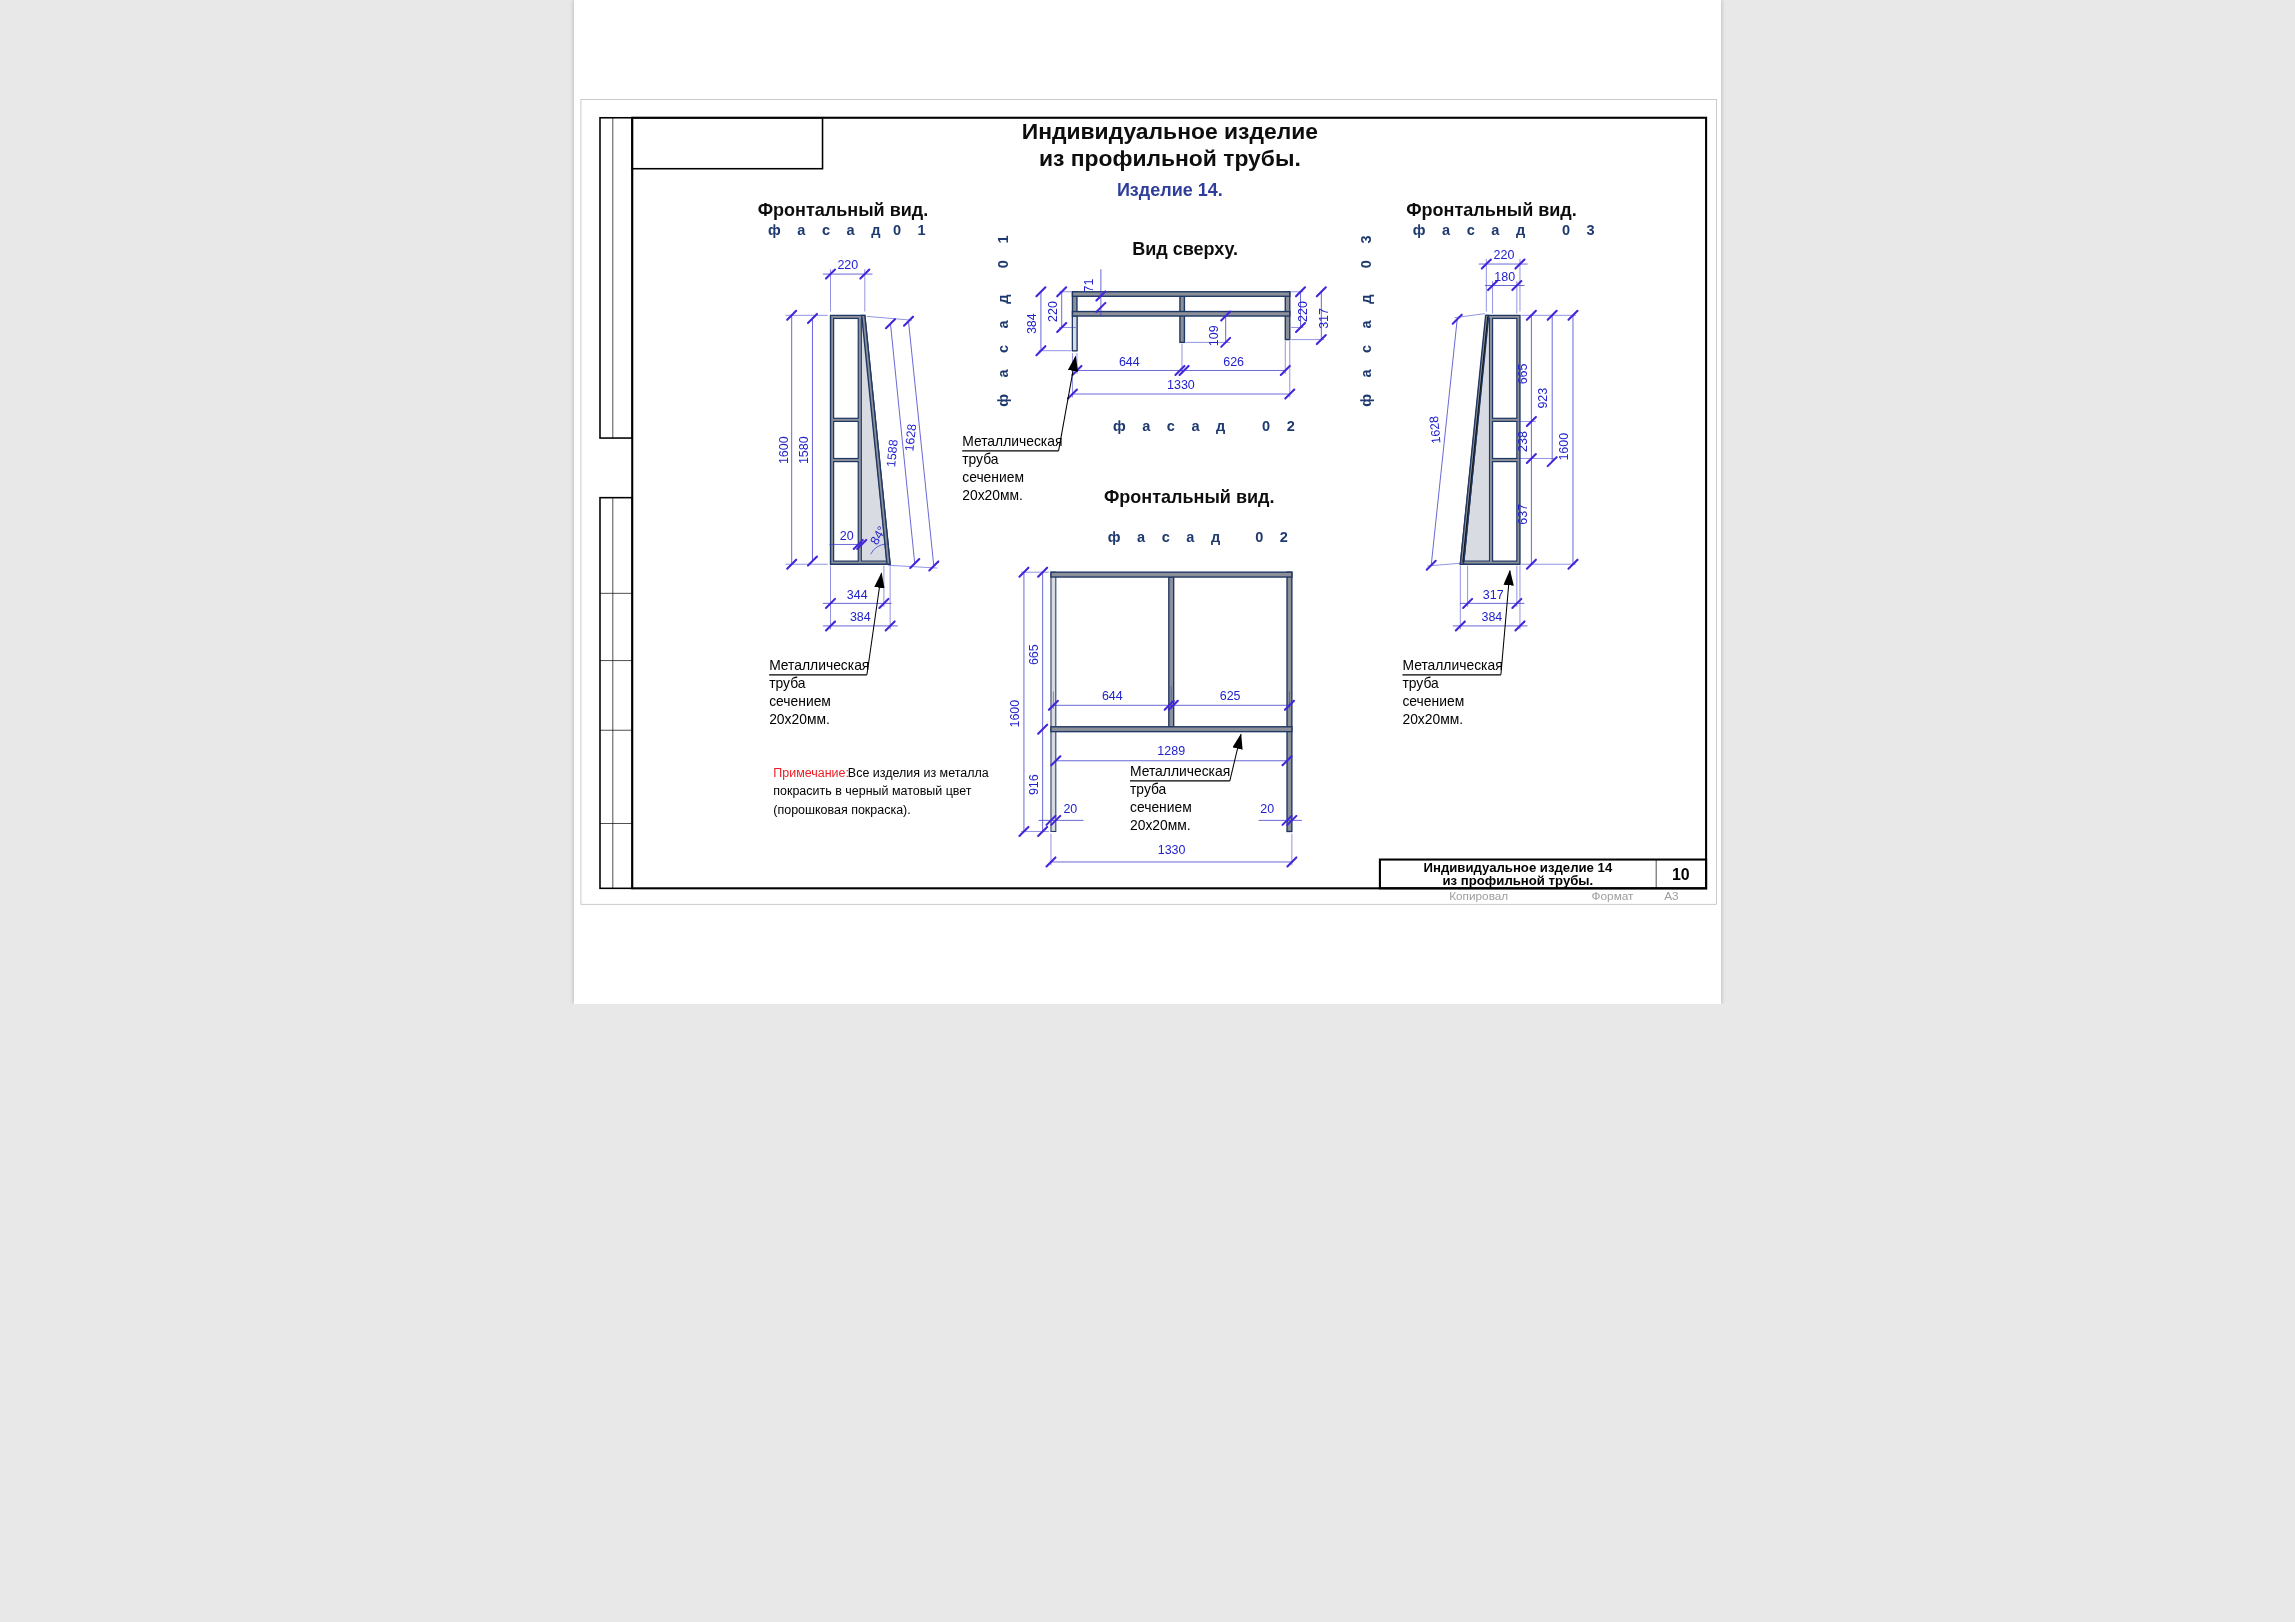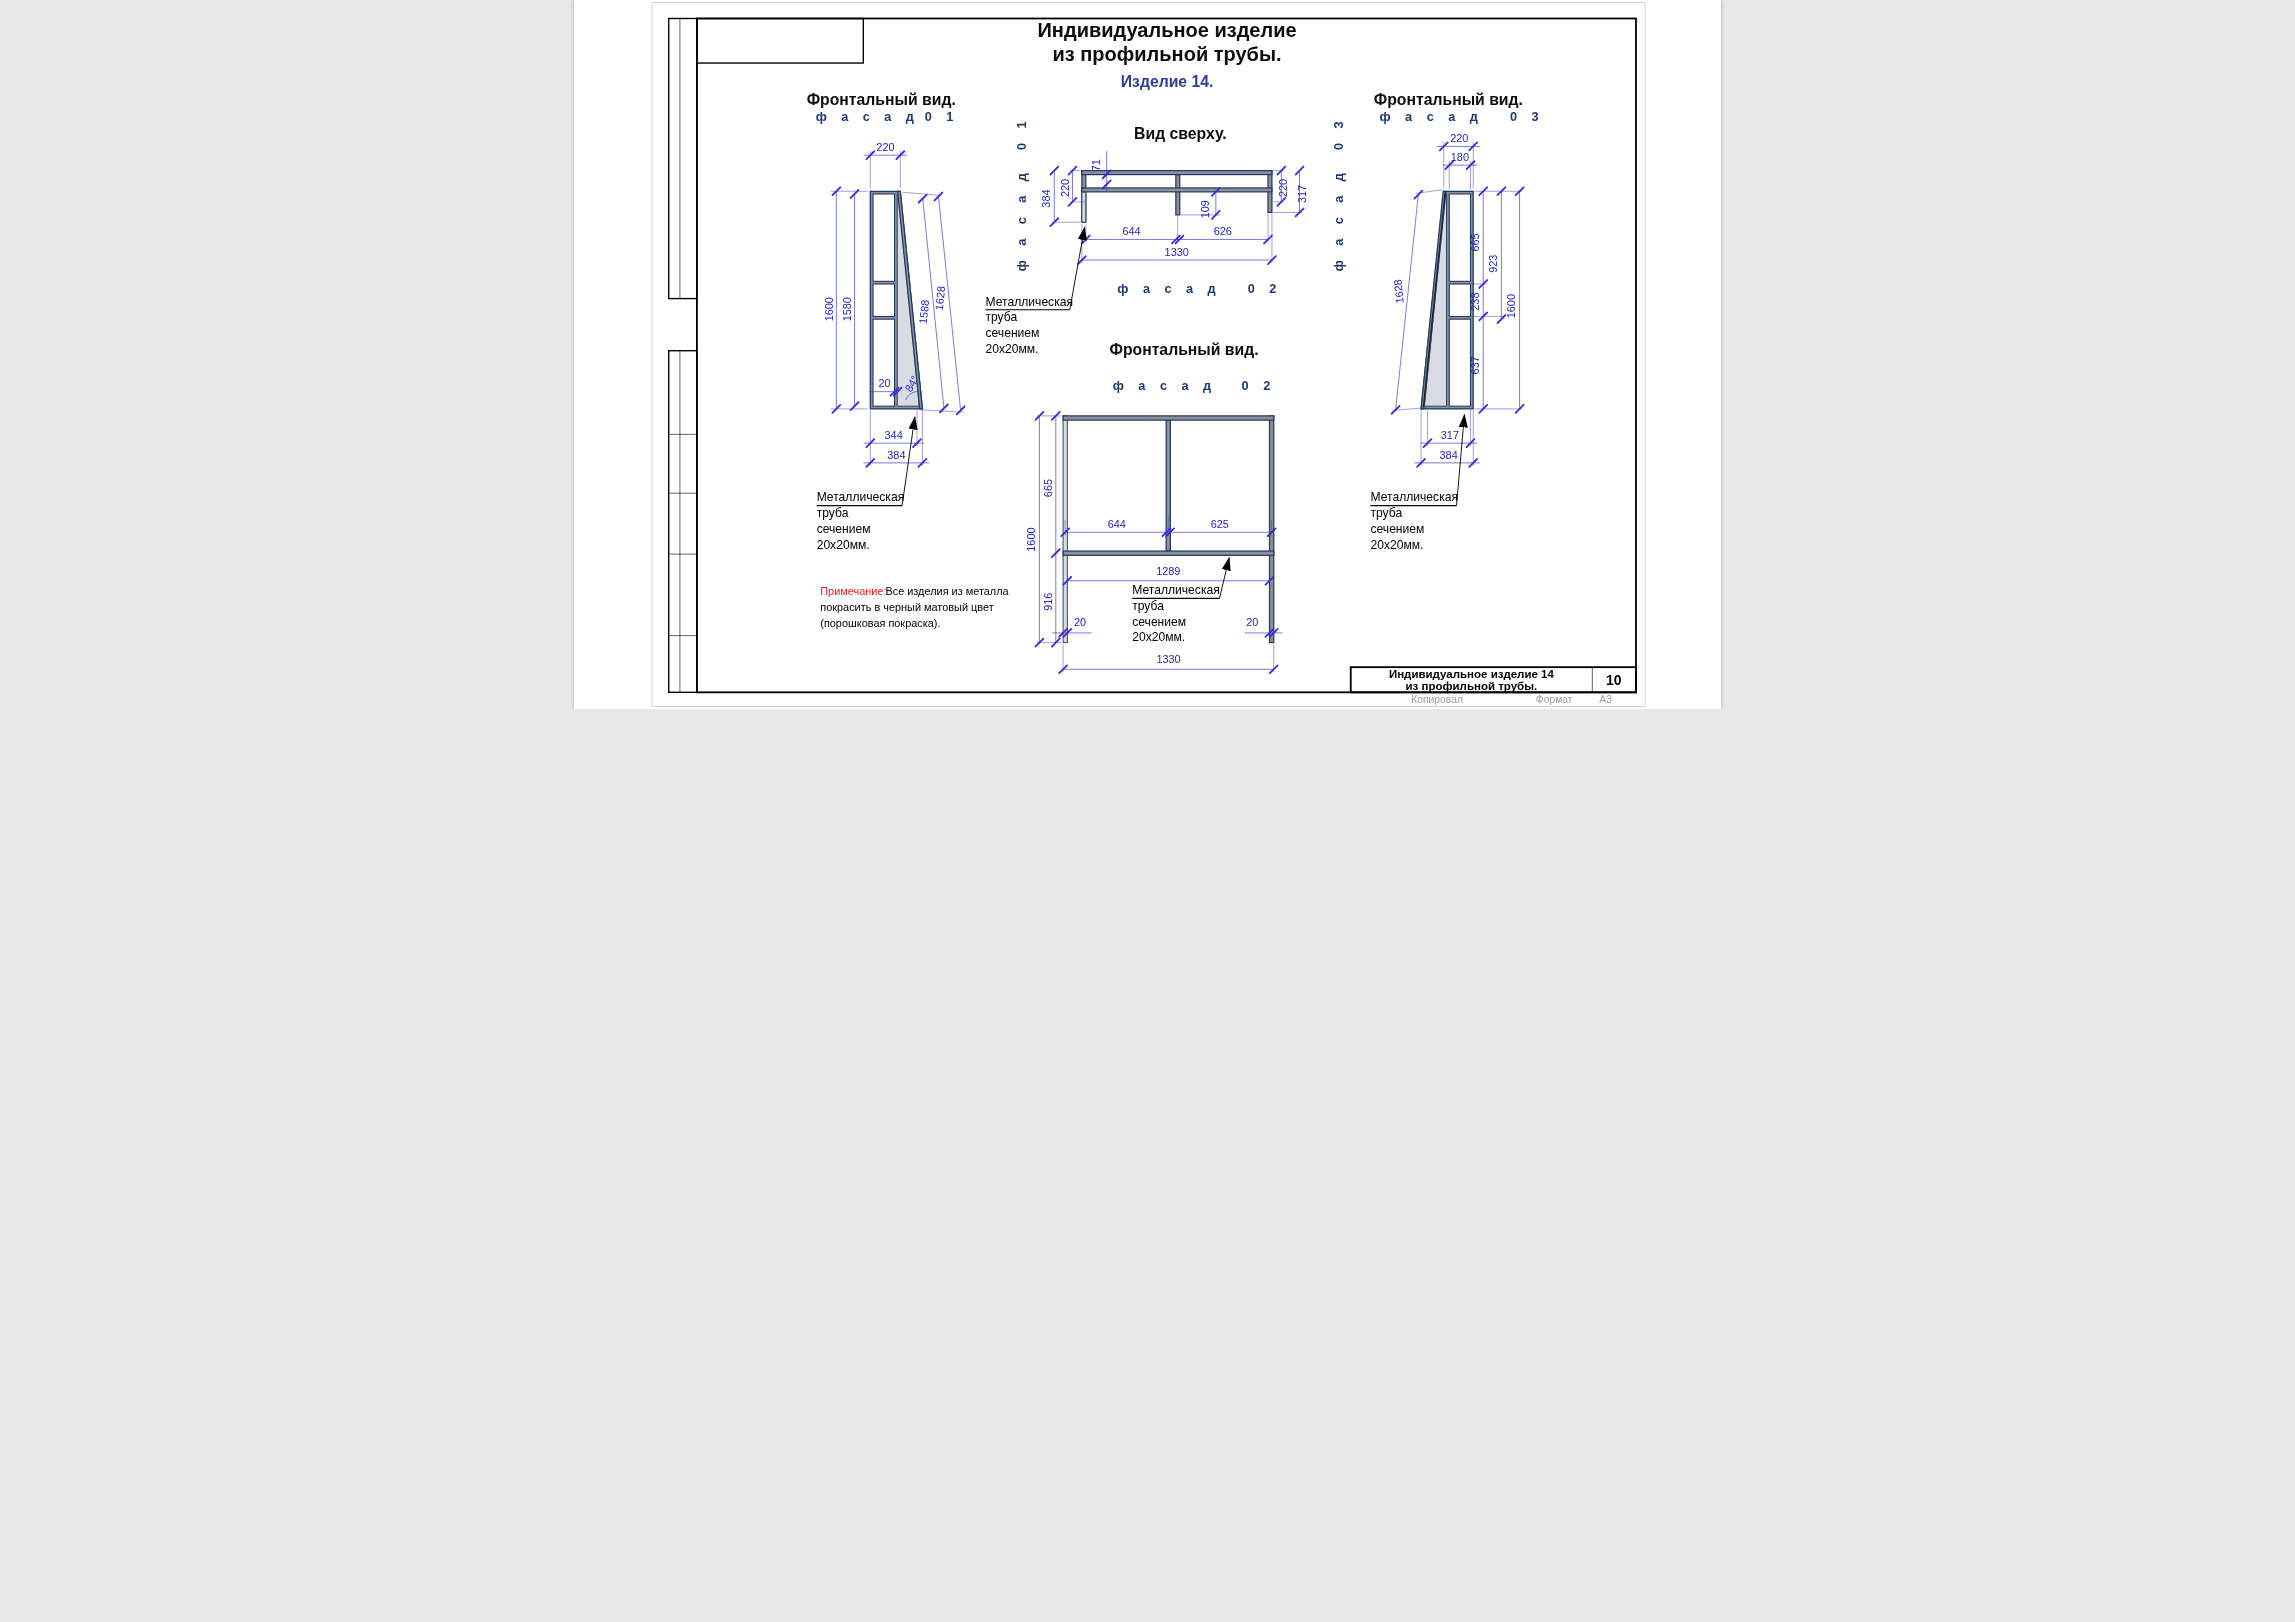--- a/index.html
+++ b/index.html
@@ -1,16 +1,16 @@
 <!DOCTYPE html>
 <html style="font-size:11px"><head>
 <meta charset="utf-8">
 <style>
   html,body{margin:0;padding:0;background:#e8e8e8;}
-  .page{width:1147px;height:709px;margin:0 auto;background:#ffffff;position:relative;box-shadow:0 0 4.2px rgba(0,0,0,.25);}
+  .page{width:1147px;height:1004px;margin:0 auto;background:#ffffff;position:relative;box-shadow:0 0 4.2px rgba(0,0,0,.25);}
   svg{display:block;width:100%;height:100%;}
   text{font-family:"Liberation Sans","DejaVu Sans",sans-serif;}
   .h1{font-size:66px;font-weight:bold;fill:#0d0d0d;text-anchor:middle;}
   .h2{font-size:52px;font-weight:bold;fill:#2e3e9a;text-anchor:middle;}
   .vh{font-size:52px;font-weight:bold;fill:#0d0d0d;text-anchor:middle;}
   .fac{font-size:42px;font-weight:bold;fill:#1e3a70;letter-spacing:18px;}
   .dt{font-size:36px;fill:#2222cc;text-anchor:middle;}
   .lbl{font-size:40px;fill:#000;}
   .note{font-size:36px;fill:#000;}
   .notered{font-size:36px;fill:#ed1c24;}

